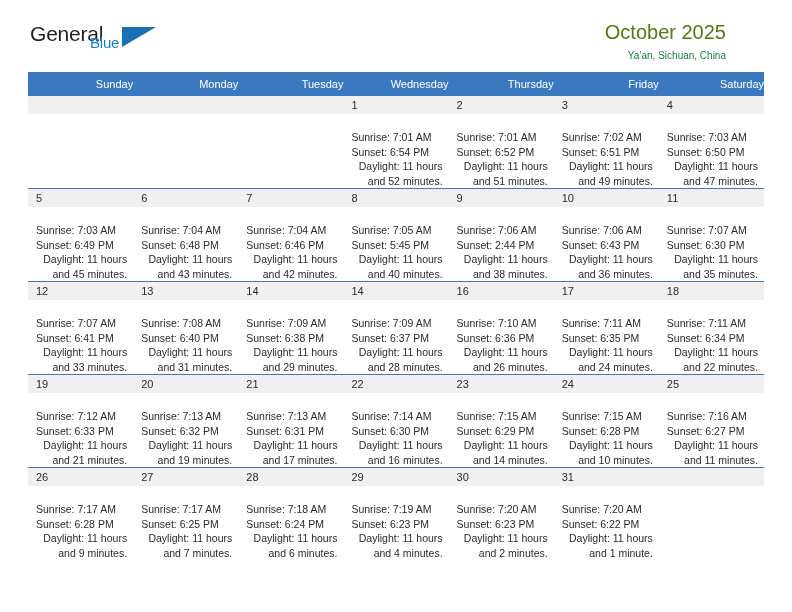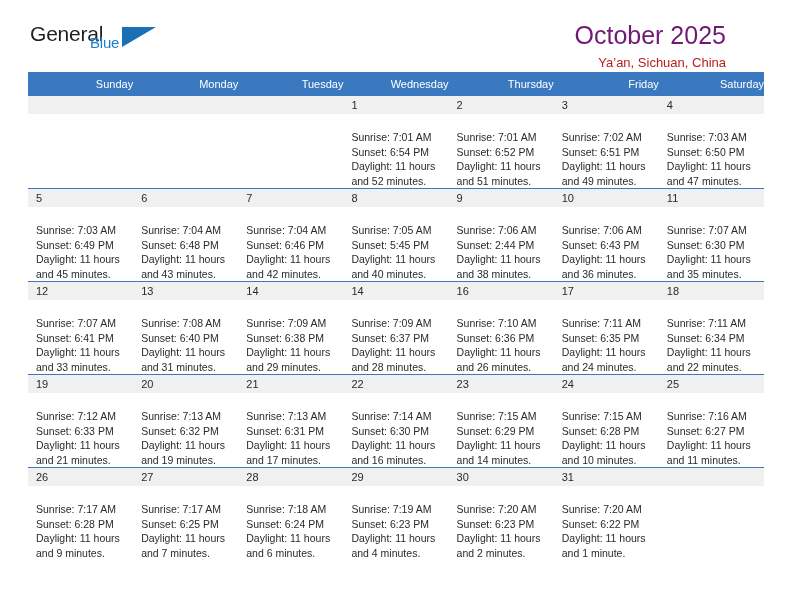--- a/index.html
+++ b/index.html
@@ -61,29 +61,29 @@
     font-size: 15px;
     letter-spacing: -0.2px;
     color: #1b7fd0;
     font-family: "Liberation Sans", sans-serif;
   }
   .title-block {
     text-align: right;
     padding-right: 2px;
   }
   .cal-title {
-    font-size: 25px;
-    color: #701a75;
+    font-size: 20px;
+    color: #4d7c0f;
     line-height: 1.05;
     font-weight: normal;
     white-space: nowrap;
   }
   .cal-subtitle {
-    font-size: 13px;
-    color: #b91c1c;
+    font-size: 10px;
+    color: #15803d;
     margin-top: 7px;
     white-space: nowrap;
   }
 
   
   .calendar {
     width: 736px;
     border-collapse: collapse;
     table-layout: fixed;
   }
@@ -121,20 +121,21 @@
     padding: 16px 6px 0 8px;
     font-size: 10.5px;
     line-height: 14.5px;
     color: #2a2a2a;
   }
   .cell-body div {
     white-space: nowrap;
   }
   .cell-body .daylight {
     white-space: normal;
+    text-align: right;
   }
   td.empty .cell-body { visibility: hidden; }
 </style>
 </head>
 <body>
 
 <div class="page">
 
   <div class="masthead">
 

